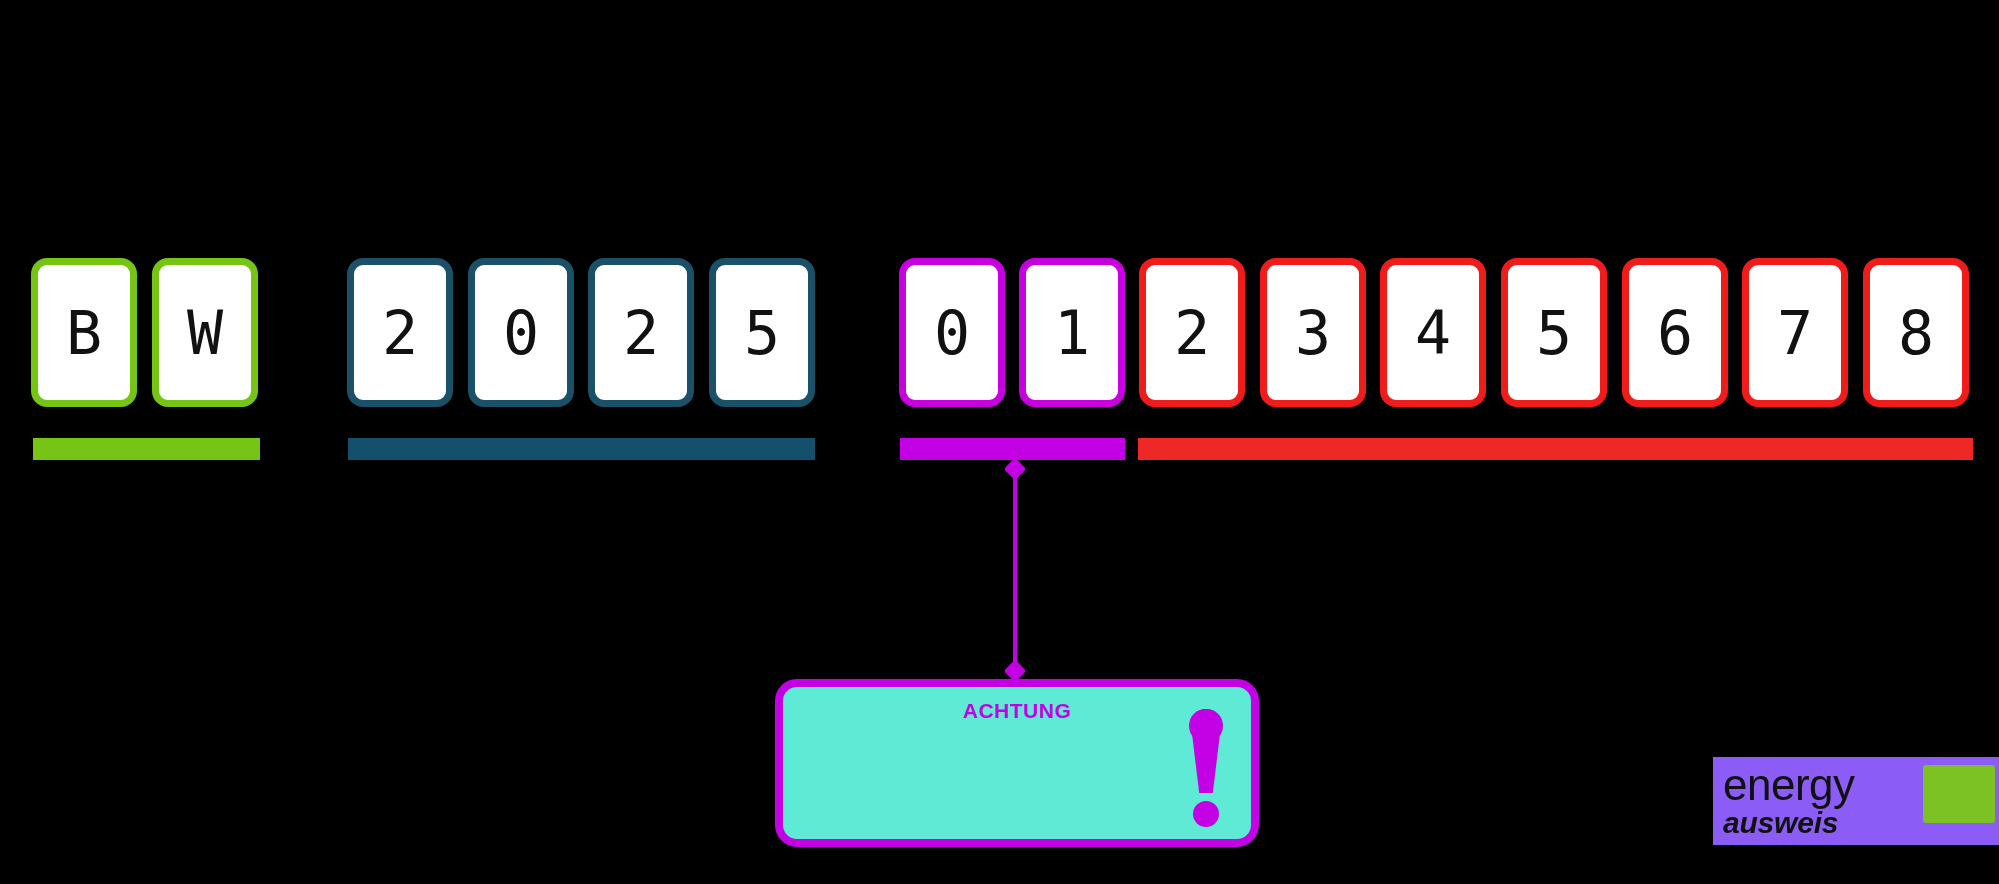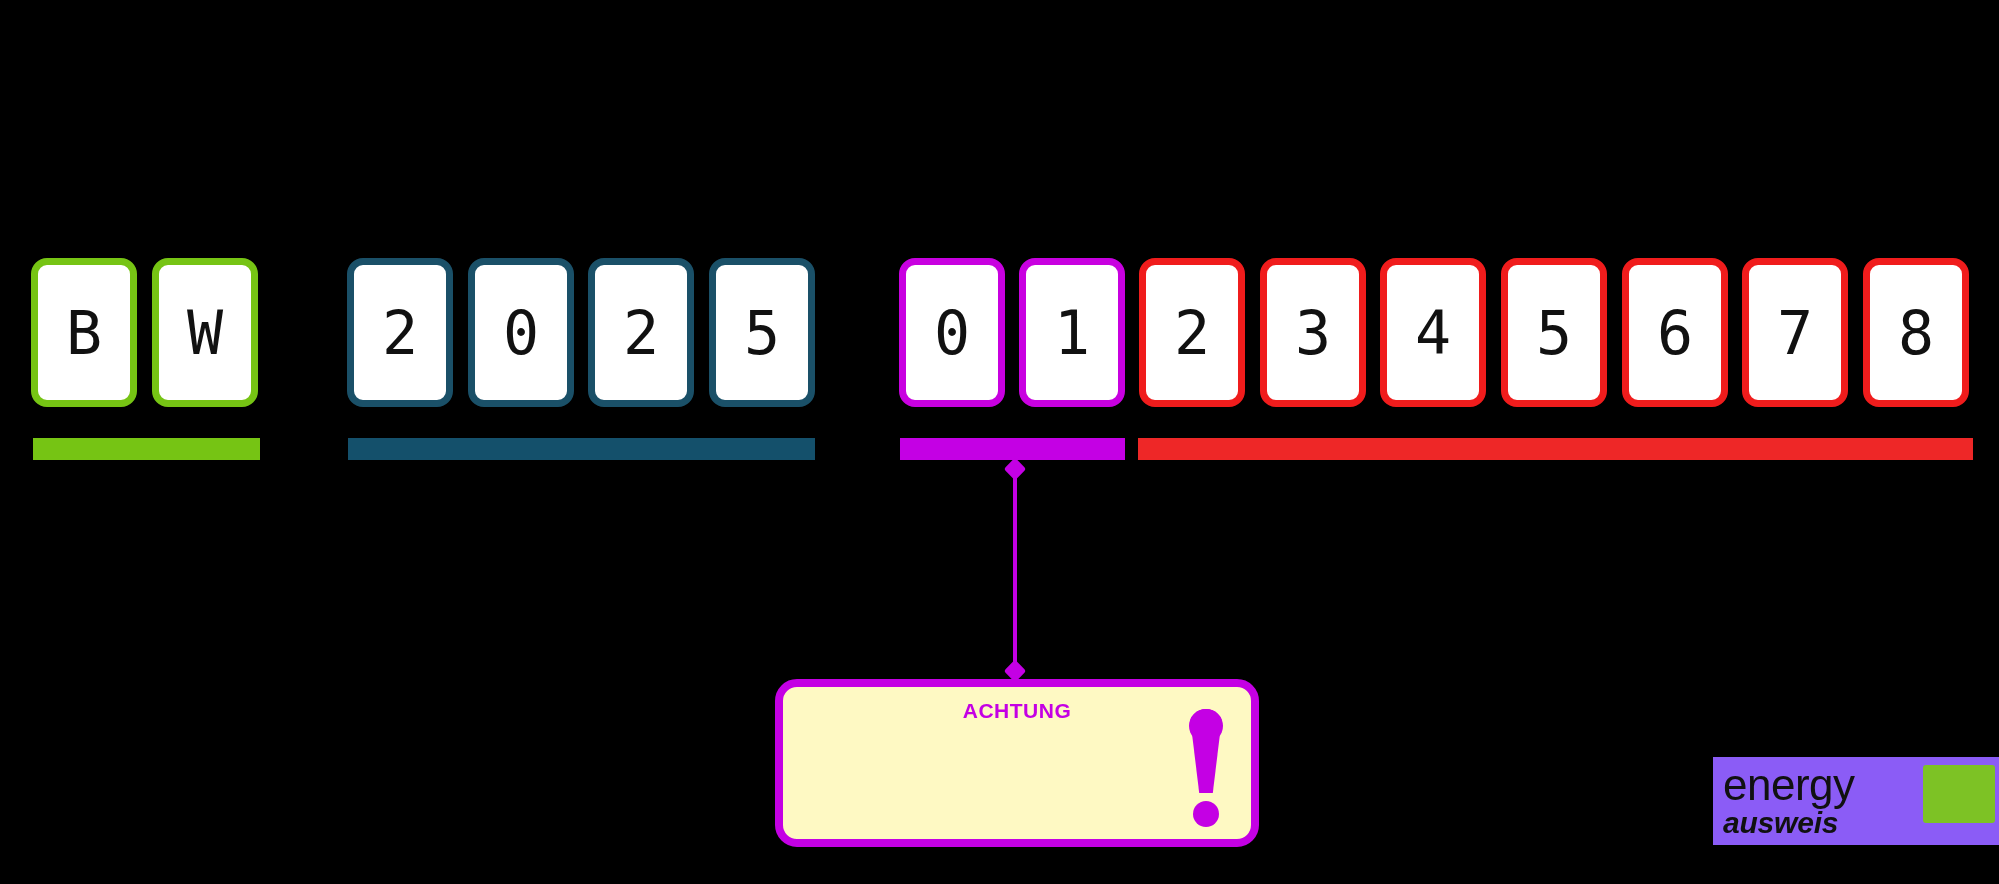--- a/index.html
+++ b/index.html
@@ -74,21 +74,21 @@
   #conn-dot-top { top: 461px; }
   #conn-dot-bottom { top: 663px; }
 
   
   #callout {
     position: absolute;
     left: 775px;
     top: 679px;
     width: 484px;
     height: 168px;
-    background: #fef9c3;
+    background: #5eead4;
     border: 8px solid #c400e4;
     border-radius: 22px;
     padding: 12px 18px 10px 18px;
   }
   #callout-title {
     text-align: center;
     color: #c400e4;
     font-size: 21px;
     font-weight: bold;
     letter-spacing: 0.5px;

